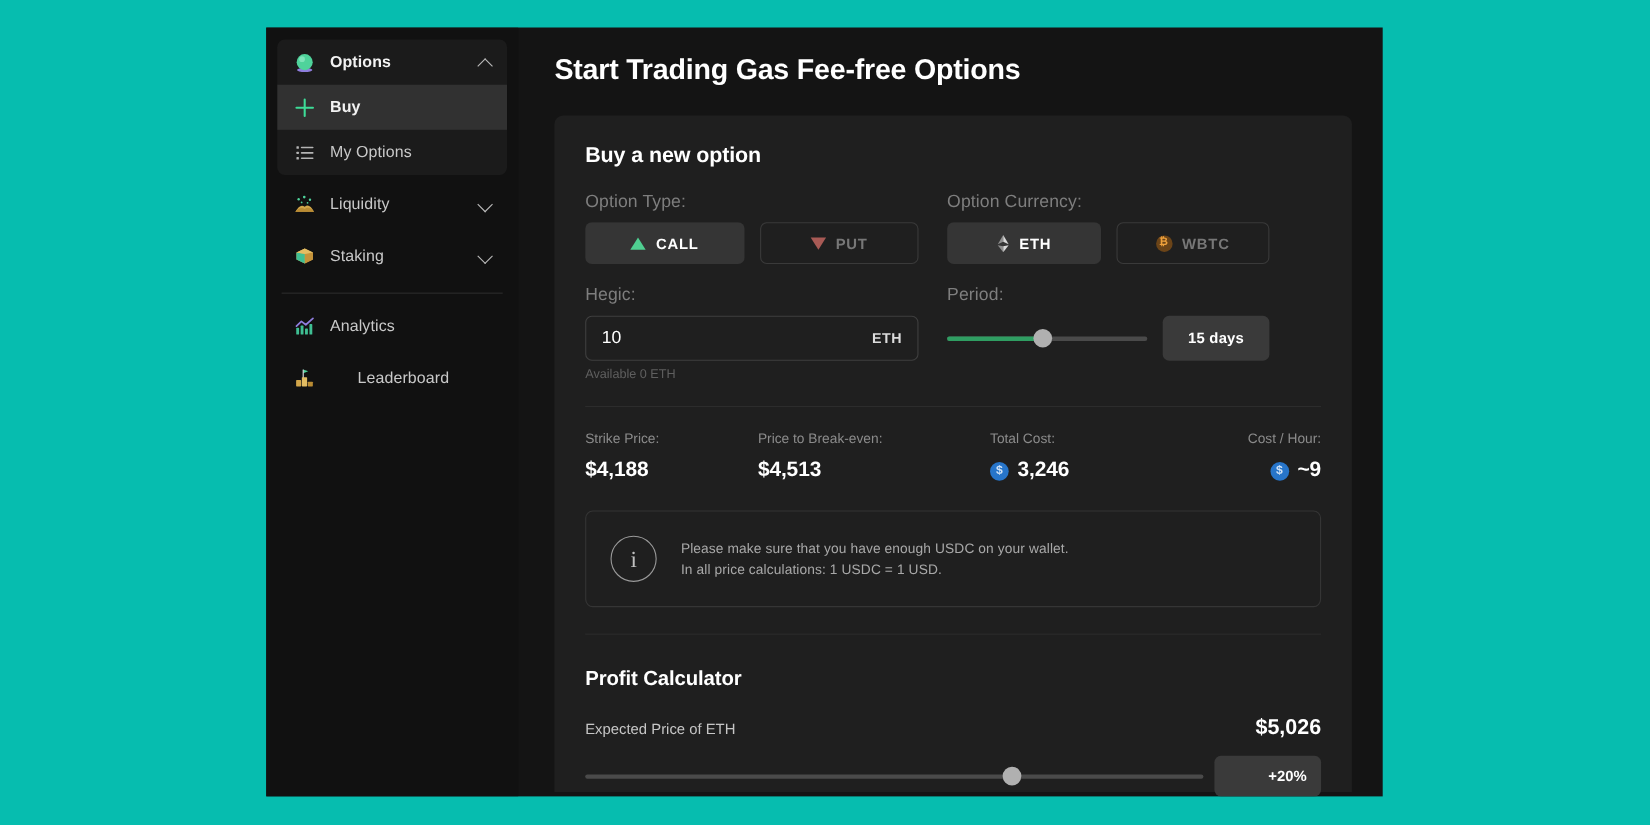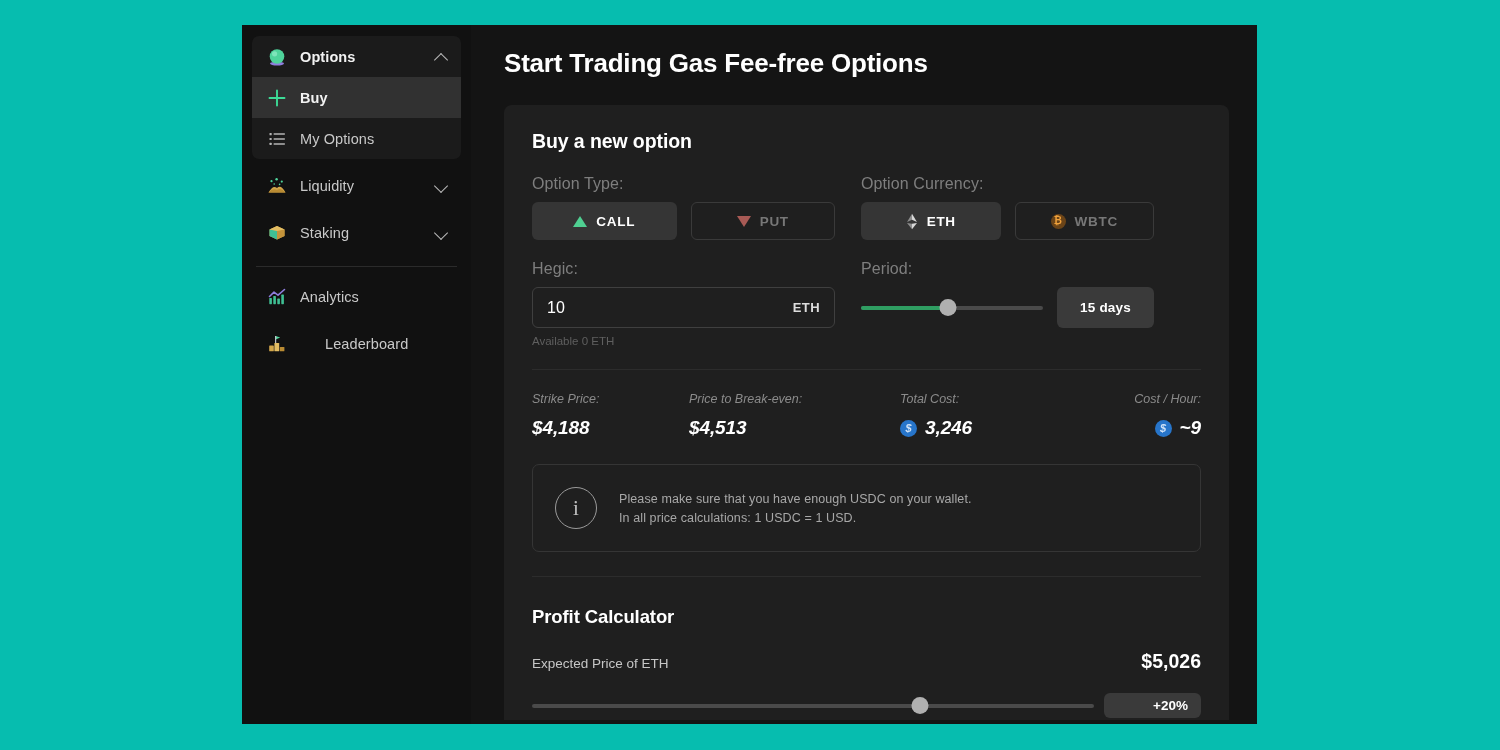--- a/index.html
+++ b/index.html
@@ -280,21 +280,21 @@
     height: 1px;
     background: #2c2c2c;
     margin: 22px 0 0 0;
   }
 
   
   .stats {
     display: flex;
     margin-top: 22px;
   }
-  .stat { flex: 1 1 0; font-style: italic; }
+  .stat { flex: 1 1 0; }
   .stat.s1 { flex: 0 0 157px; }
   .stat.s2 { flex: 0 0 211px; }
   .stat.s3 { flex: 0 0 157px; }
   .stat.s4 { flex: 1 1 auto; text-align: right; }
   .stat-label {
     font-size: 12.5px;
     color: #8b8b8b;
     margin-bottom: 11px;
   }
   .stat-value {
@@ -370,21 +370,21 @@
   .pc-value { font-size: 19.5px; font-weight: bold; color: #ffffff; }
 
   .pc-slider-row {
     display: flex;
     align-items: center;
     gap: 10px;
     margin-top: 12px;
   }
   .pc-slider { flex: 1 1 auto; position: relative; height: 41px; display: flex; align-items: center; cursor: pointer; }
   .pc-pill {
-    height: 25px;
+    height: 37px;
     width: 97px;
     background: #3a3a3a;
     border-radius: 6px;
     display: flex;
     align-items: center;
     justify-content: center;
     font-size: 13.5px;
     font-weight: bold;
     color: #ffffff;
     cursor: pointer;

